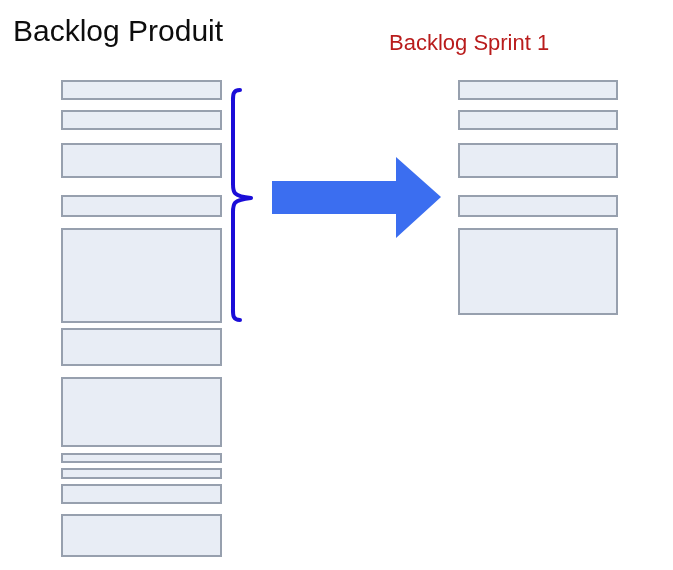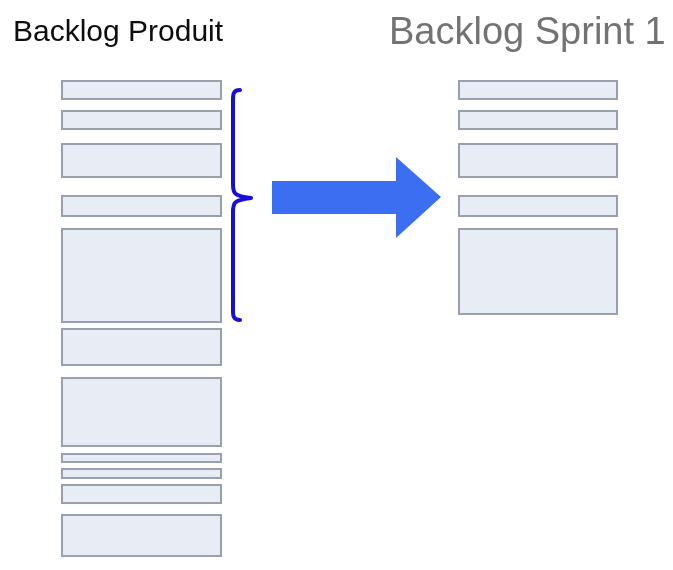--- a/index.html
+++ b/index.html
@@ -70,21 +70,21 @@
     fill: #3b6ef0;
   }
 </style>
 </head>
 <body>
 
 <div id="canvas" style="width: 673px; height: 570px; background: rgb(255, 255, 255);">
 
   <div class="col-title" id="title-backlog-produit" style="left: 13px; top: 14px; font-size: 30px; color: rgb(13, 13, 13);">Backlog Produit</div>
 
-  <div class="col-title" id="title-backlog-sprint" style="left: 389px; top: 14px; font-size: 38px; color: #737373;">Backlog Sprint 1</div>
+  <div class="col-title" id="title-backlog-sprint" style="left: 389px; top: 26px; font-size: 22px; color: #b91c1c;">Backlog Sprint 1</div>
 
   <div class="col" id="col-backlog-produit">
       <div class="story-box" style="left: 61px; top: 80px; width: 161px; height: 20px; background: rgb(232, 237, 245); border-color: rgb(151, 160, 174); border-width: 2px;"></div>
       <div class="story-box" style="left: 61px; top: 110px; width: 161px; height: 20px; background: rgb(232, 237, 245); border-color: rgb(151, 160, 174); border-width: 2px;"></div>
       <div class="story-box" style="left: 61px; top: 143px; width: 161px; height: 35px; background: rgb(232, 237, 245); border-color: rgb(151, 160, 174); border-width: 2px;"></div>
       <div class="story-box" style="left: 61px; top: 195px; width: 161px; height: 22px; background: rgb(232, 237, 245); border-color: rgb(151, 160, 174); border-width: 2px;"></div>
       <div class="story-box" style="left: 61px; top: 228px; width: 161px; height: 95px; background: rgb(232, 237, 245); border-color: rgb(151, 160, 174); border-width: 2px;"></div>
       <div class="story-box" style="left: 61px; top: 328px; width: 161px; height: 38px; background: rgb(232, 237, 245); border-color: rgb(151, 160, 174); border-width: 2px;"></div>
       <div class="story-box" style="left: 61px; top: 377px; width: 161px; height: 70px; background: rgb(232, 237, 245); border-color: rgb(151, 160, 174); border-width: 2px;"></div>
       <div class="story-box" style="left: 61px; top: 453px; width: 161px; height: 10px; background: rgb(232, 237, 245); border-color: rgb(151, 160, 174); border-width: 2px;"></div>

